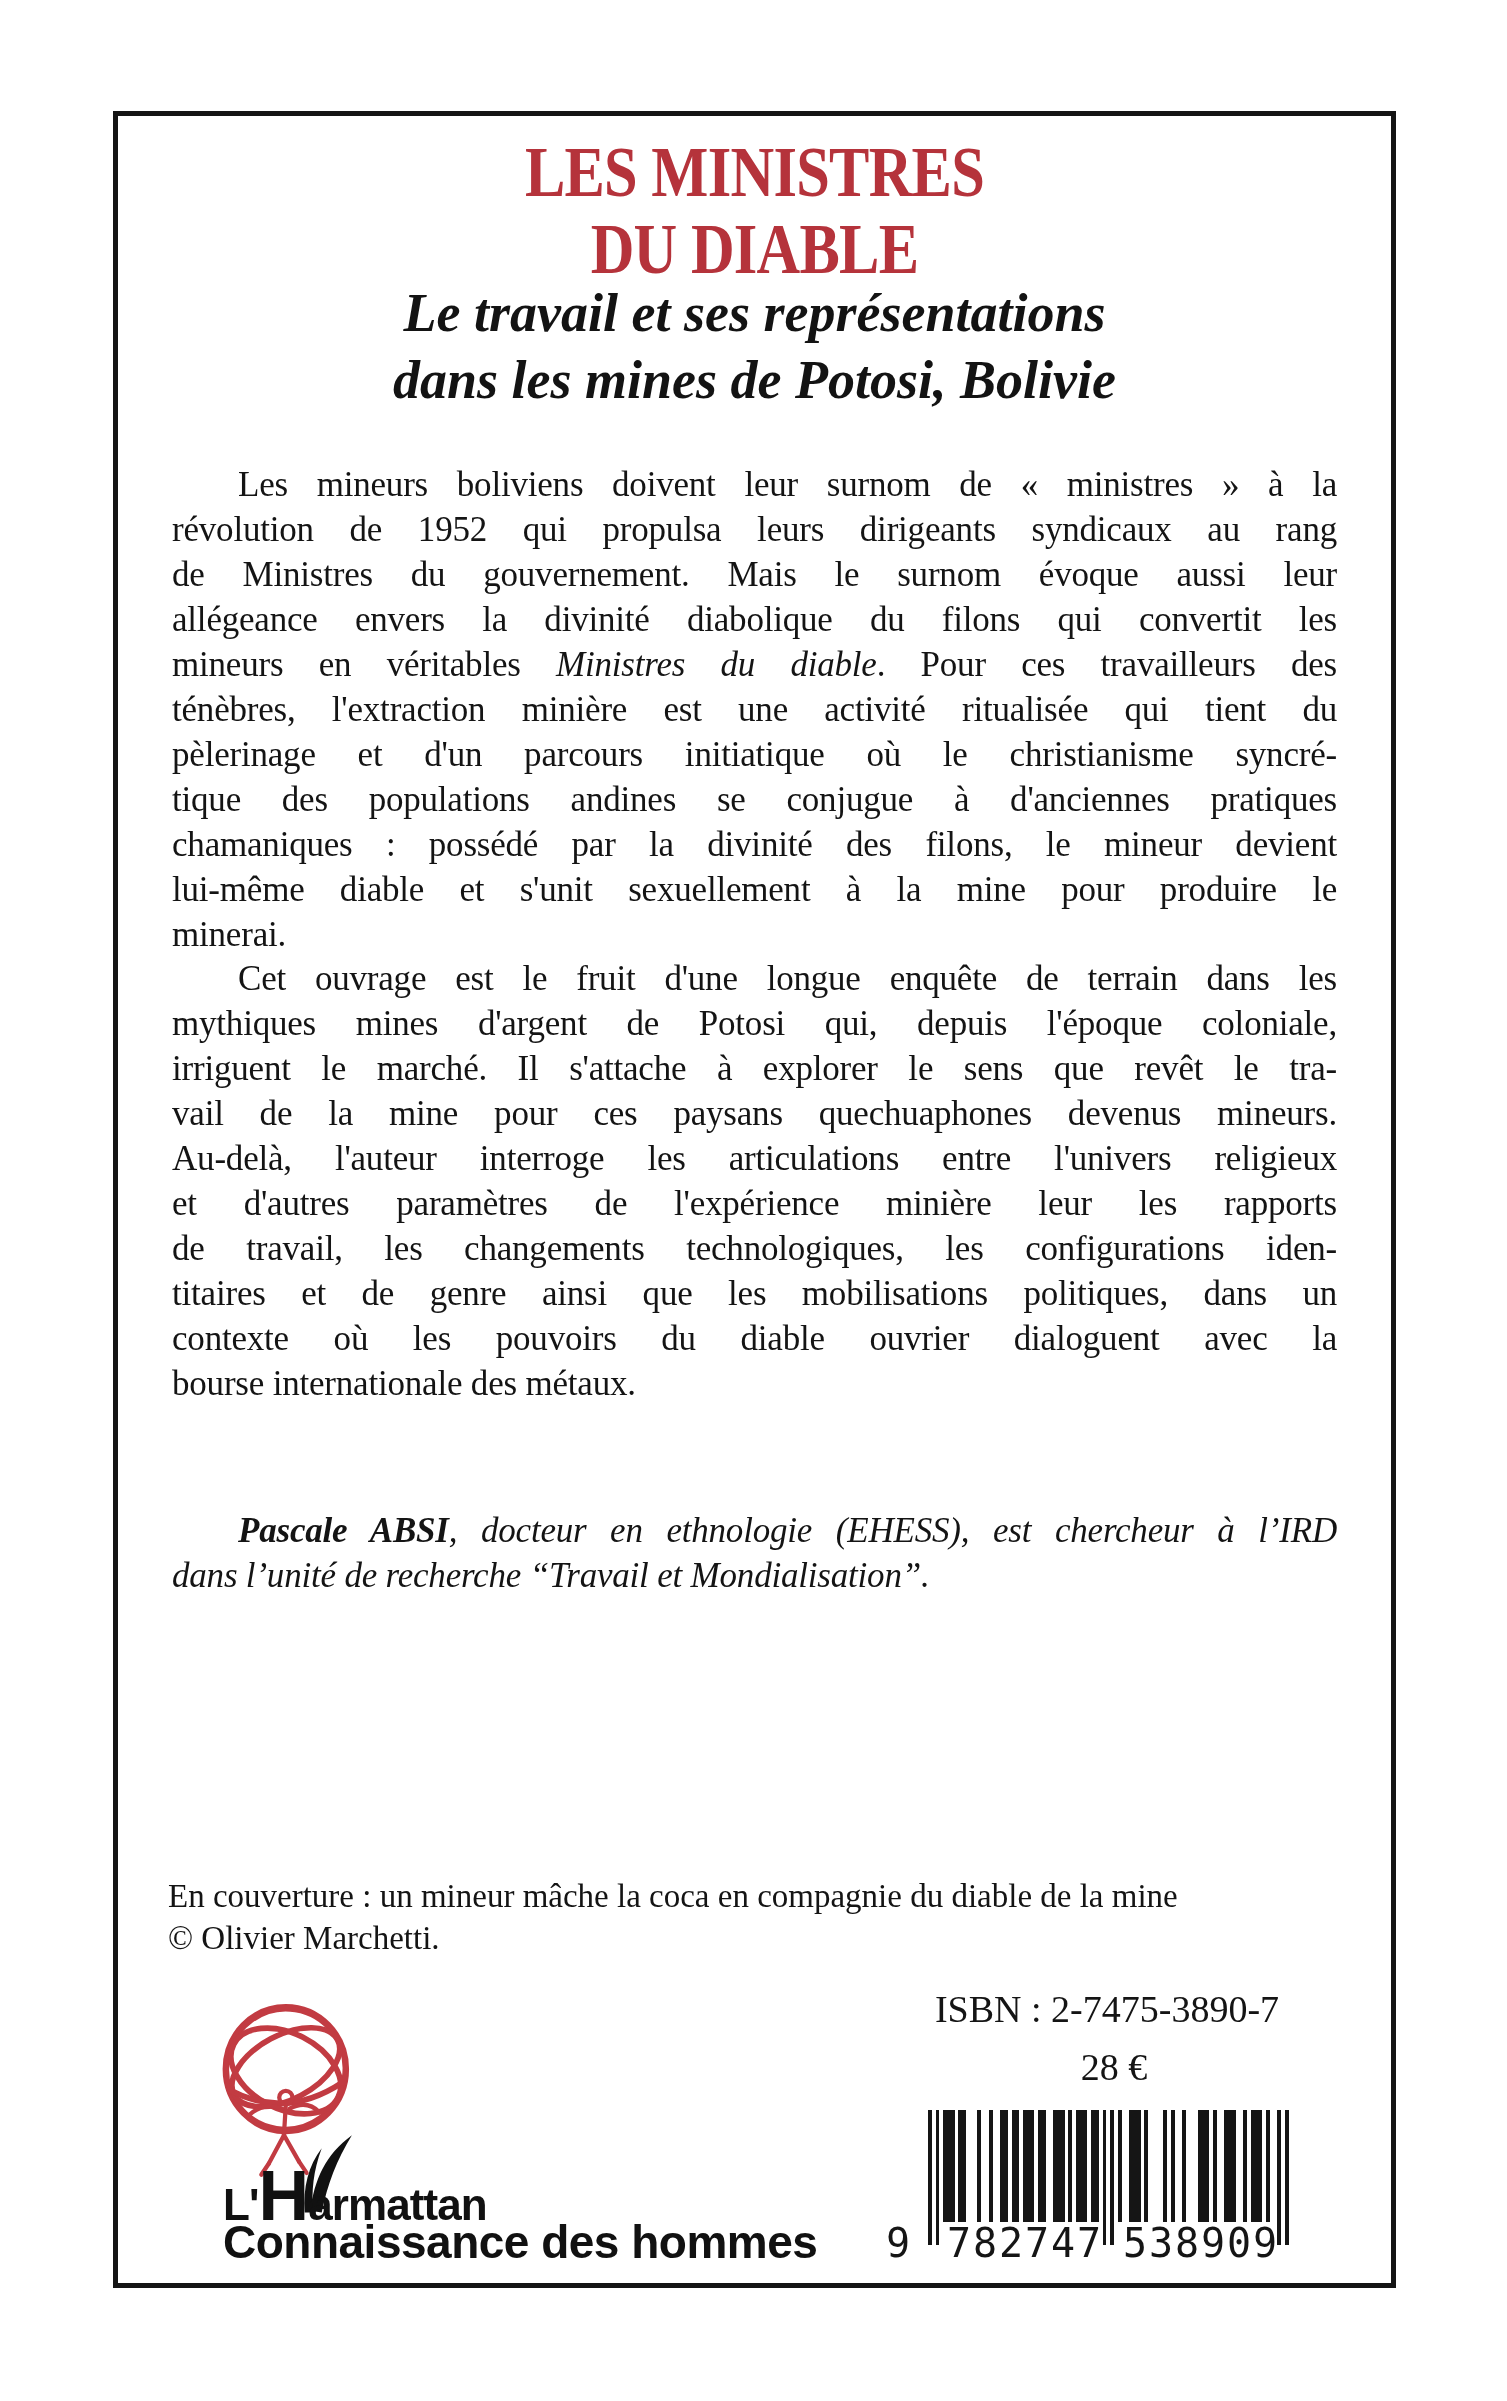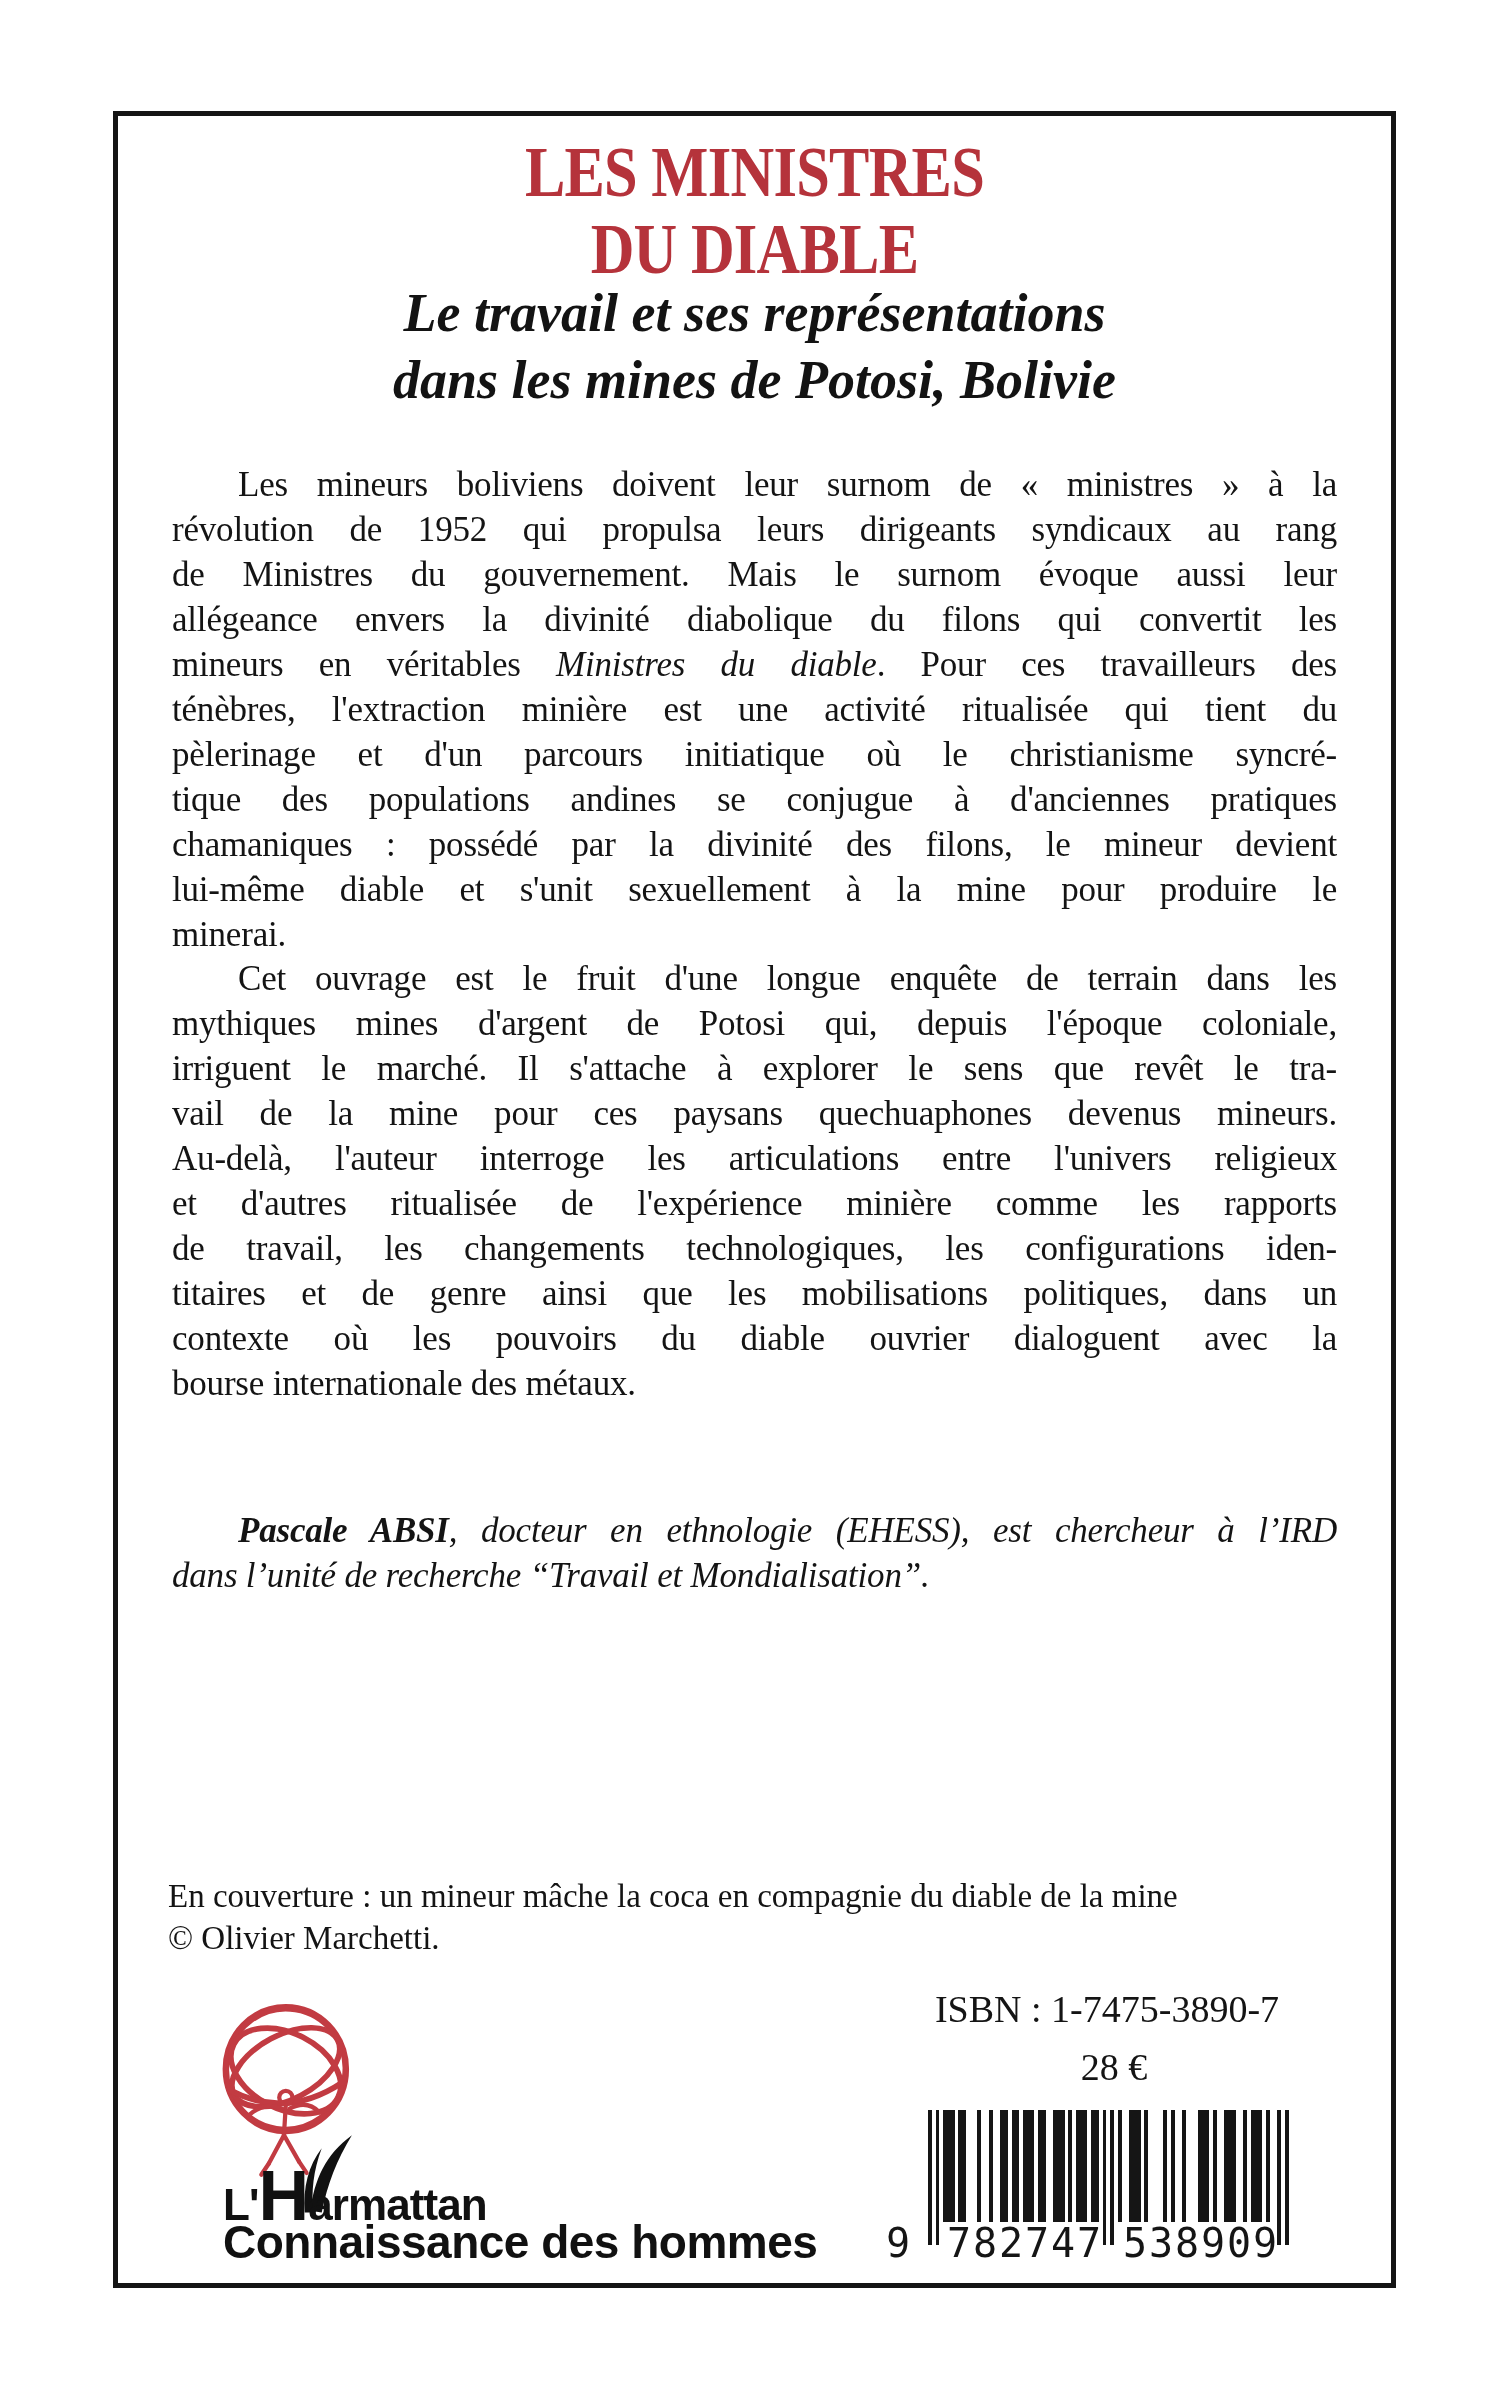--- a/index.html
+++ b/index.html
@@ -119,38 +119,38 @@
       <div class="line">lui-même diable et s'unit sexuellement à la mine pour produire le</div>
       <div class="line line-last">minerai.</div>
     </div>
 
   <div class="bodytext p2 justify indent-first">
       <div class="line line-first">Cet ouvrage est le fruit d'une longue enquête de terrain dans les</div>
       <div class="line">mythiques mines d'argent de Potosi qui, depuis l'époque coloniale,</div>
       <div class="line">irriguent le marché. Il s'attache à explorer le sens que revêt le tra-</div>
       <div class="line">vail de la mine pour ces paysans quechuaphones devenus mineurs.</div>
       <div class="line">Au-delà, l'auteur interroge les articulations entre l'univers religieux</div>
-      <div class="line">et d'autres ritualisée de l'expérience minière comme les rapports</div>
+      <div class="line">et d'autres paramètres de l'expérience minière leur les rapports</div>
       <div class="line">de travail, les changements technologiques, les configurations iden-</div>
       <div class="line">titaires et de genre ainsi que les mobilisations politiques, dans un</div>
       <div class="line">contexte où les pouvoirs du diable ouvrier dialoguent avec la</div>
       <div class="line line-last">bourse internationale des métaux.</div>
     </div>
 
   <div class="bodytext bio justify indent-first">
       <div class="line line-first"><b>Pascale ABSI</b>, docteur en ethnologie (EHESS), est chercheur à l’IRD</div>
       <div class="line line-last">dans l’unité de recherche “Travail et Mondialisation”.</div>
     </div>
 
   <div class="credit">
       <div class="line line-first">En couverture : un mineur mâche la coca en compagnie du diable de la mine</div>
       <div class="line line-last">© Olivier Marchetti.</div>
     </div>
 
-  <div class="isbn">ISBN : 1-7475-3890-7</div>
+  <div class="isbn">ISBN : 2-7475-3890-7</div>
   <div class="price">28 €</div>
 
   <div class="bc-wrap">
     <div class="bc-bars">
         <span class="bc-m bc-bar bc-guard"></span>
         <span class="bc-m"></span>
         <span class="bc-m bc-bar bc-guard"></span>
         <span class="bc-m"></span>
         <span class="bc-m bc-bar"></span>
         <span class="bc-m bc-bar"></span>

